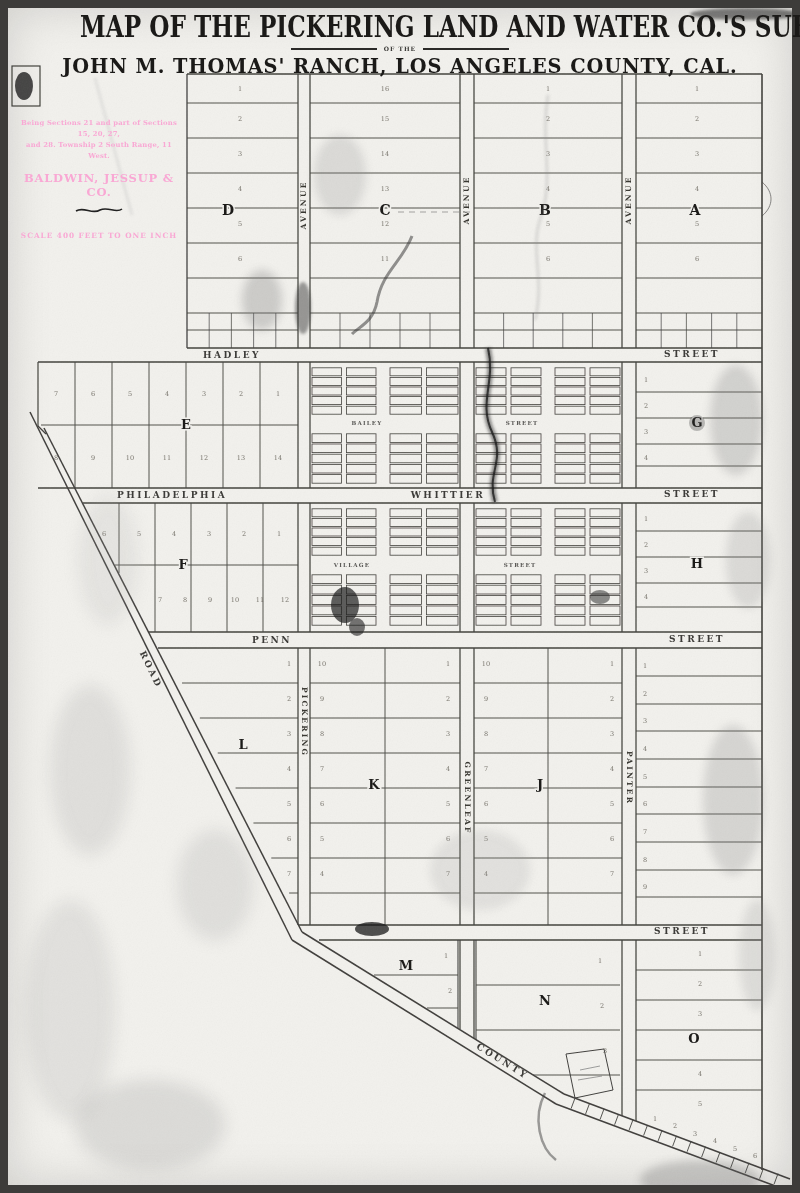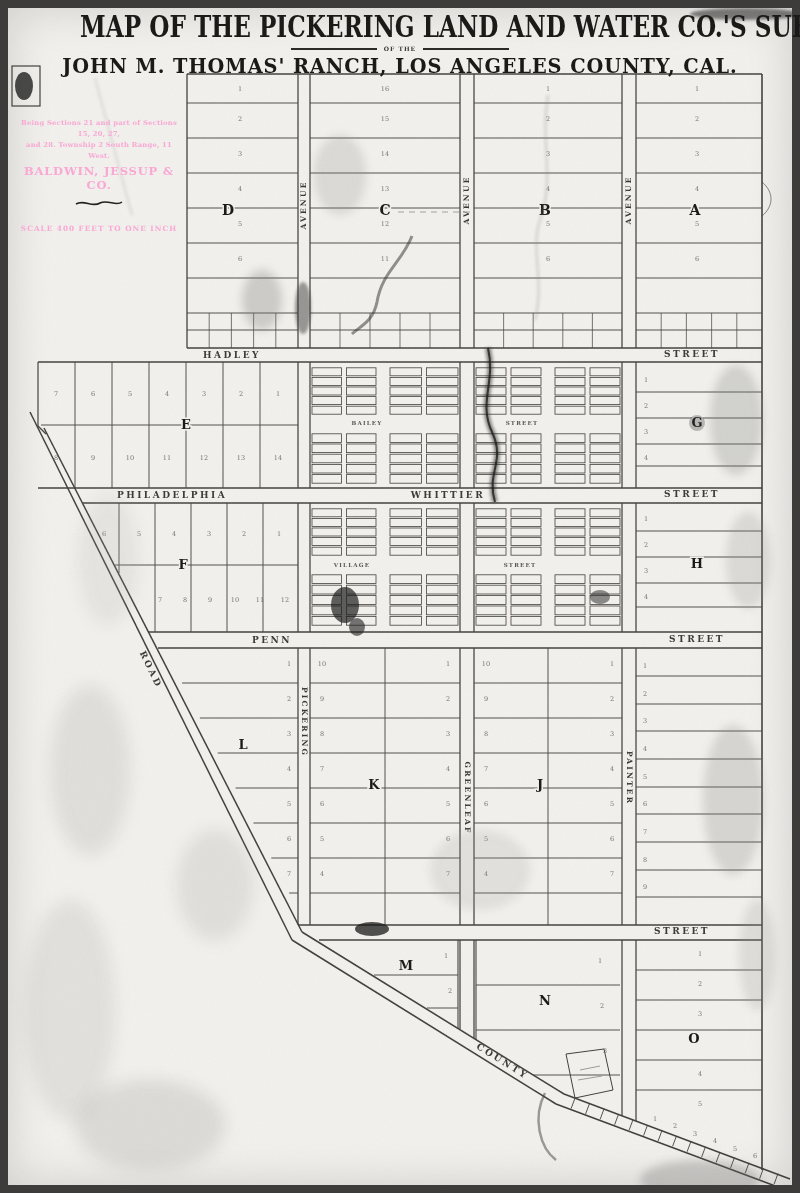--- a/index.html
+++ b/index.html
@@ -8,21 +8,21 @@
   .paper{position:absolute;left:8px;top:8px;width:784px;height:1177px;background:#f2f1ed;
          box-shadow:inset 0 0 45px rgba(0,0,0,.14);}
   .header{position:absolute;left:0;right:0;top:10px;text-align:center;z-index:4;color:#1b1a18;}
   .header h1{margin:0;font-size:29px;font-weight:bold;letter-spacing:0;transform:scaleX(.80);white-space:nowrap;}
   .connector{display:flex;justify-content:center;align-items:center;gap:7px;margin-top:1px;}
   .rule{width:86px;height:2px;background:#2b2a28;}
   .ofthe{font-size:6px;font-weight:bold;letter-spacing:1px;color:#3a3936;}
   .header h2{margin:1px 0 0;font-size:21px;font-weight:bold;letter-spacing:1px;transform:scaleX(.92);white-space:nowrap;}
   .legend{position:absolute;left:18px;top:118px;width:162px;text-align:center;z-index:4;color:#f9a8d4;}
   .legend .desc{font-size:6.8px;font-weight:bold;line-height:1.6;letter-spacing:.2px;}
-  .legend .firm{font-size:11.5px;font-weight:bold;letter-spacing:.8px;margin-top:2px;}
+  .legend .firm{font-size:11.5px;font-weight:bold;letter-spacing:.8px;margin-top:9px;}
   .legend .flourish{margin-top:1px;}
   .legend .scale{font-size:7.3px;font-weight:bold;letter-spacing:1px;margin-top:12px;}
   #map{position:absolute;left:0;top:0;width:800px;height:1193px;z-index:2;}
   #map text{font-family:"DejaVu Serif",serif;}
   .letter{font-size:13px;font-weight:bold;fill:#181715;paint-order:stroke;stroke:#f2f1ed;stroke-width:3px;}
   .letter-lg{font-size:14px;}
   .street{font-size:9px;font-weight:bold;fill:#262522;letter-spacing:2.5px;opacity:.9;}
   .street-sm{font-size:5.6px;font-weight:bold;fill:#3c3b38;letter-spacing:1.2px;opacity:.85;}
   .av{font-size:7.5px;font-weight:bold;fill:#26251f;letter-spacing:2.2px;opacity:.92;}
   .num{font-size:6.5px;fill:#575349;opacity:.8;}

